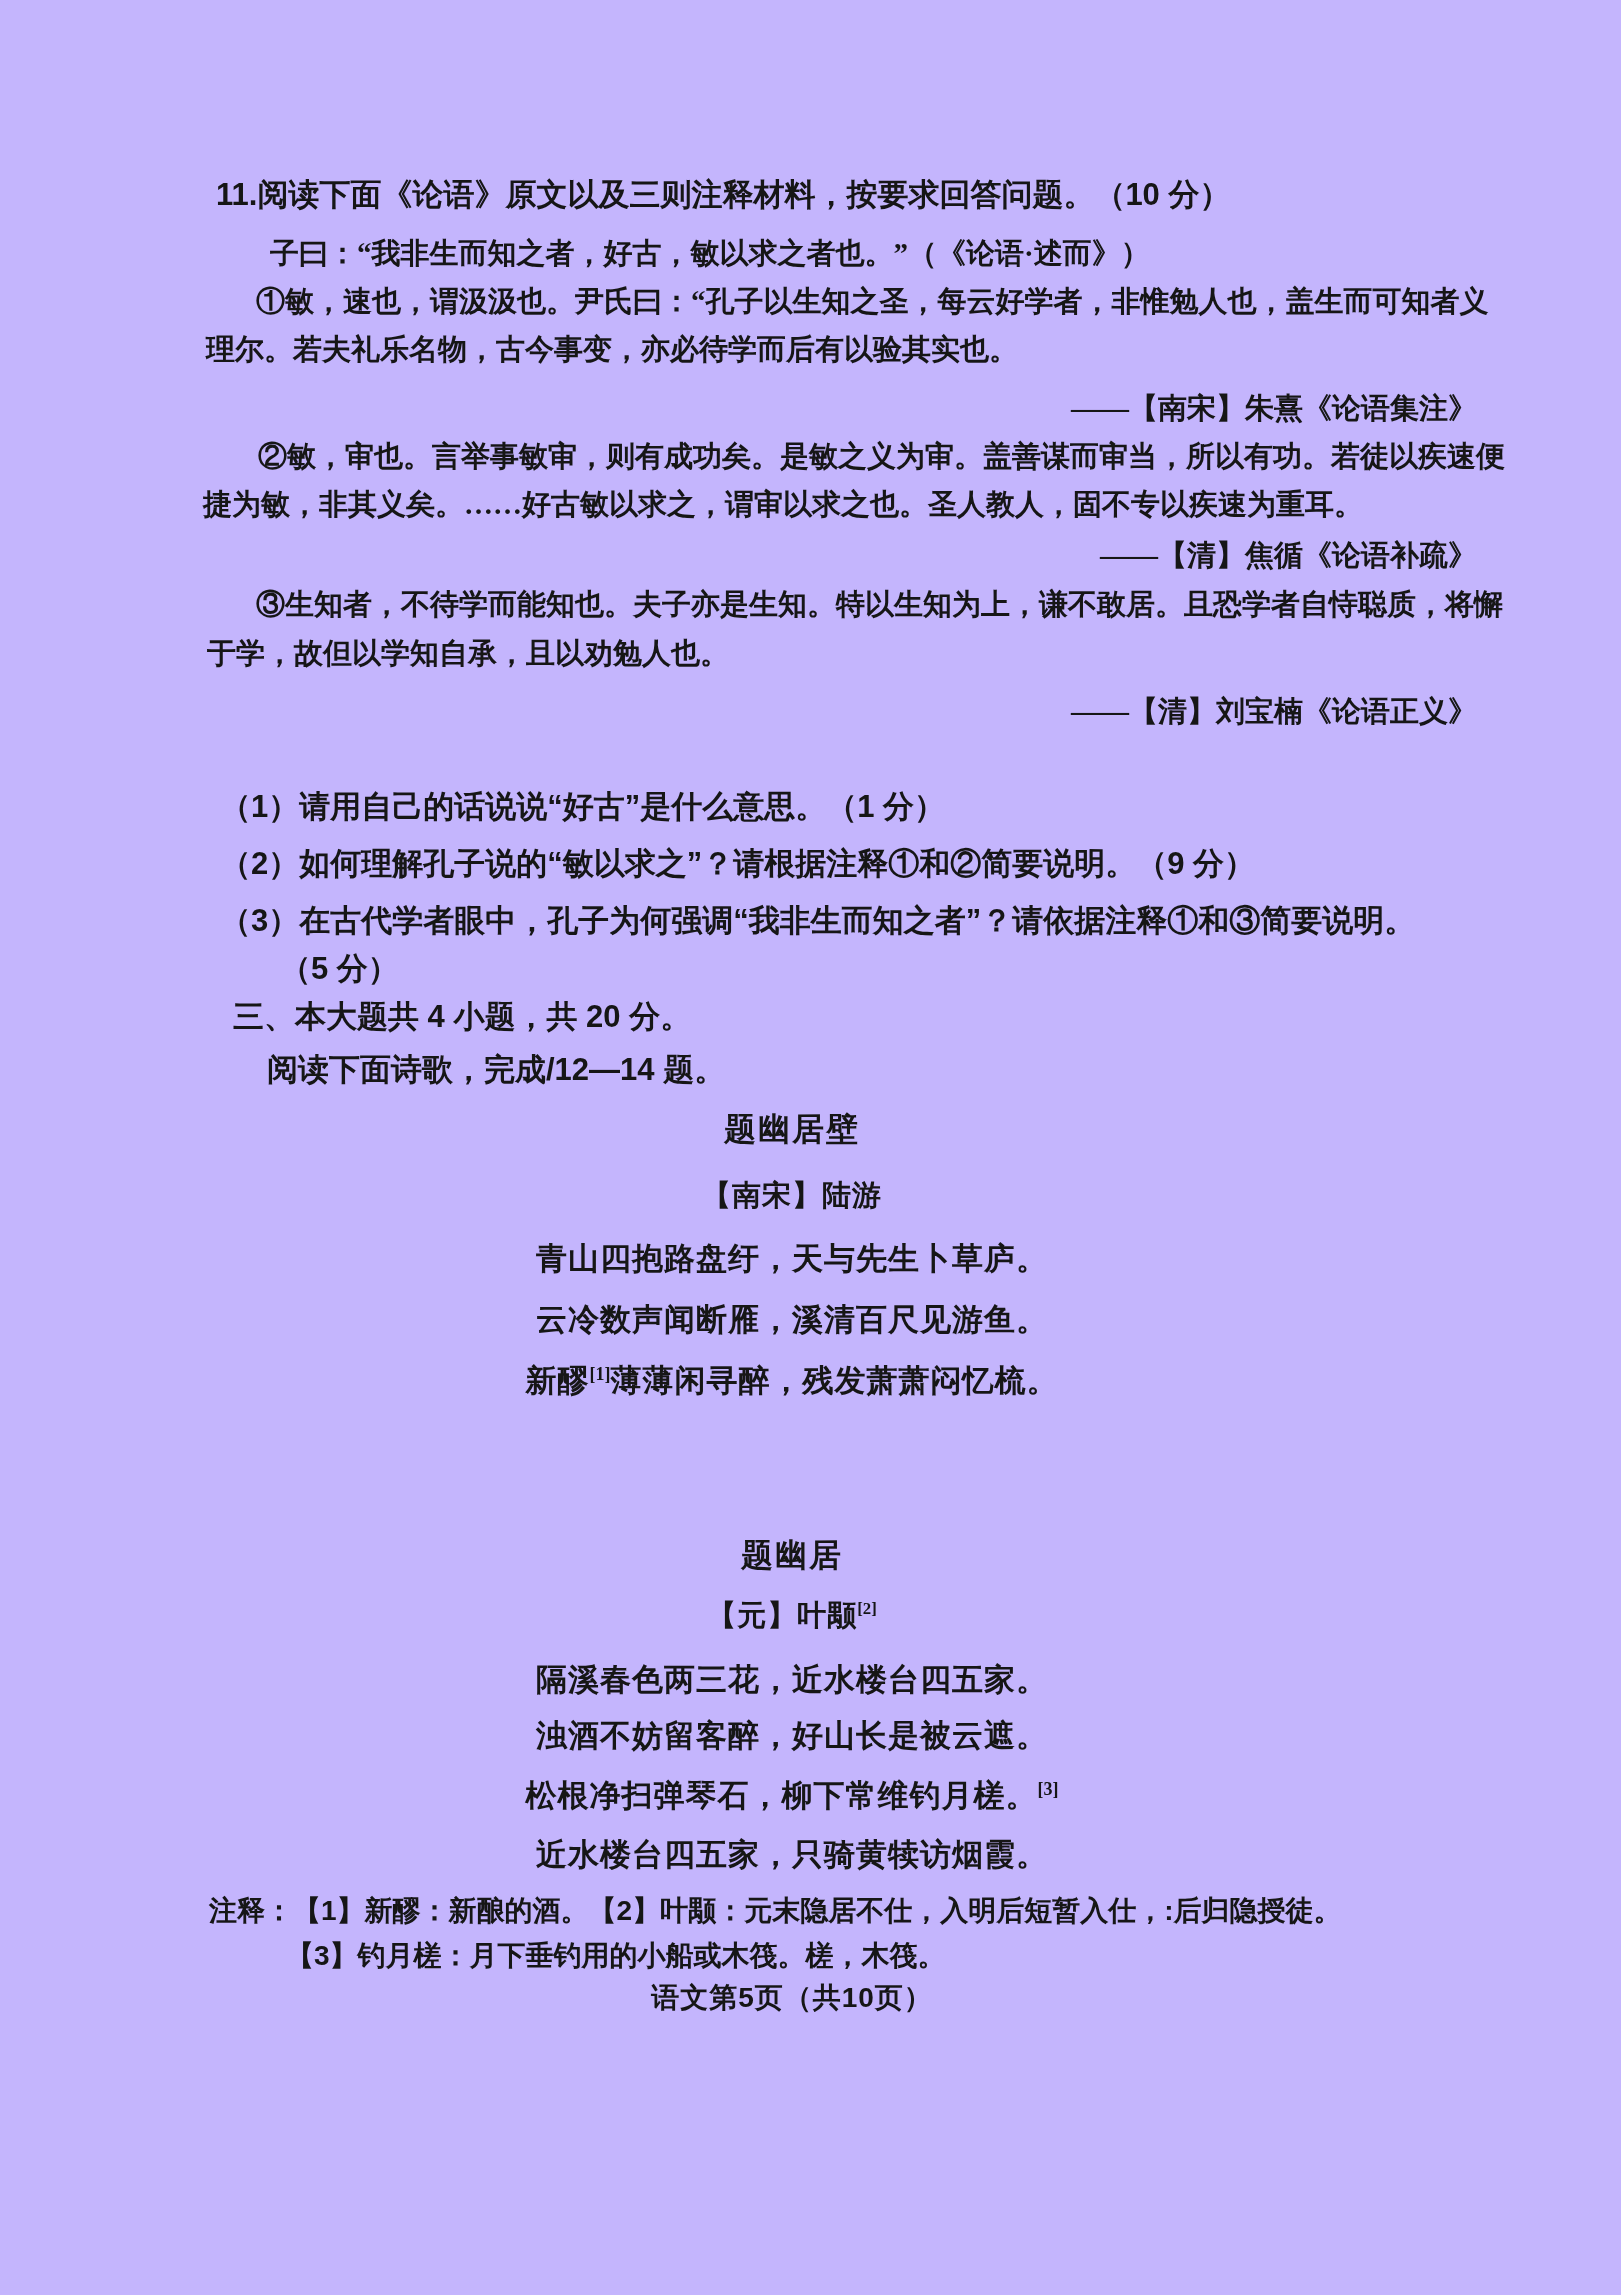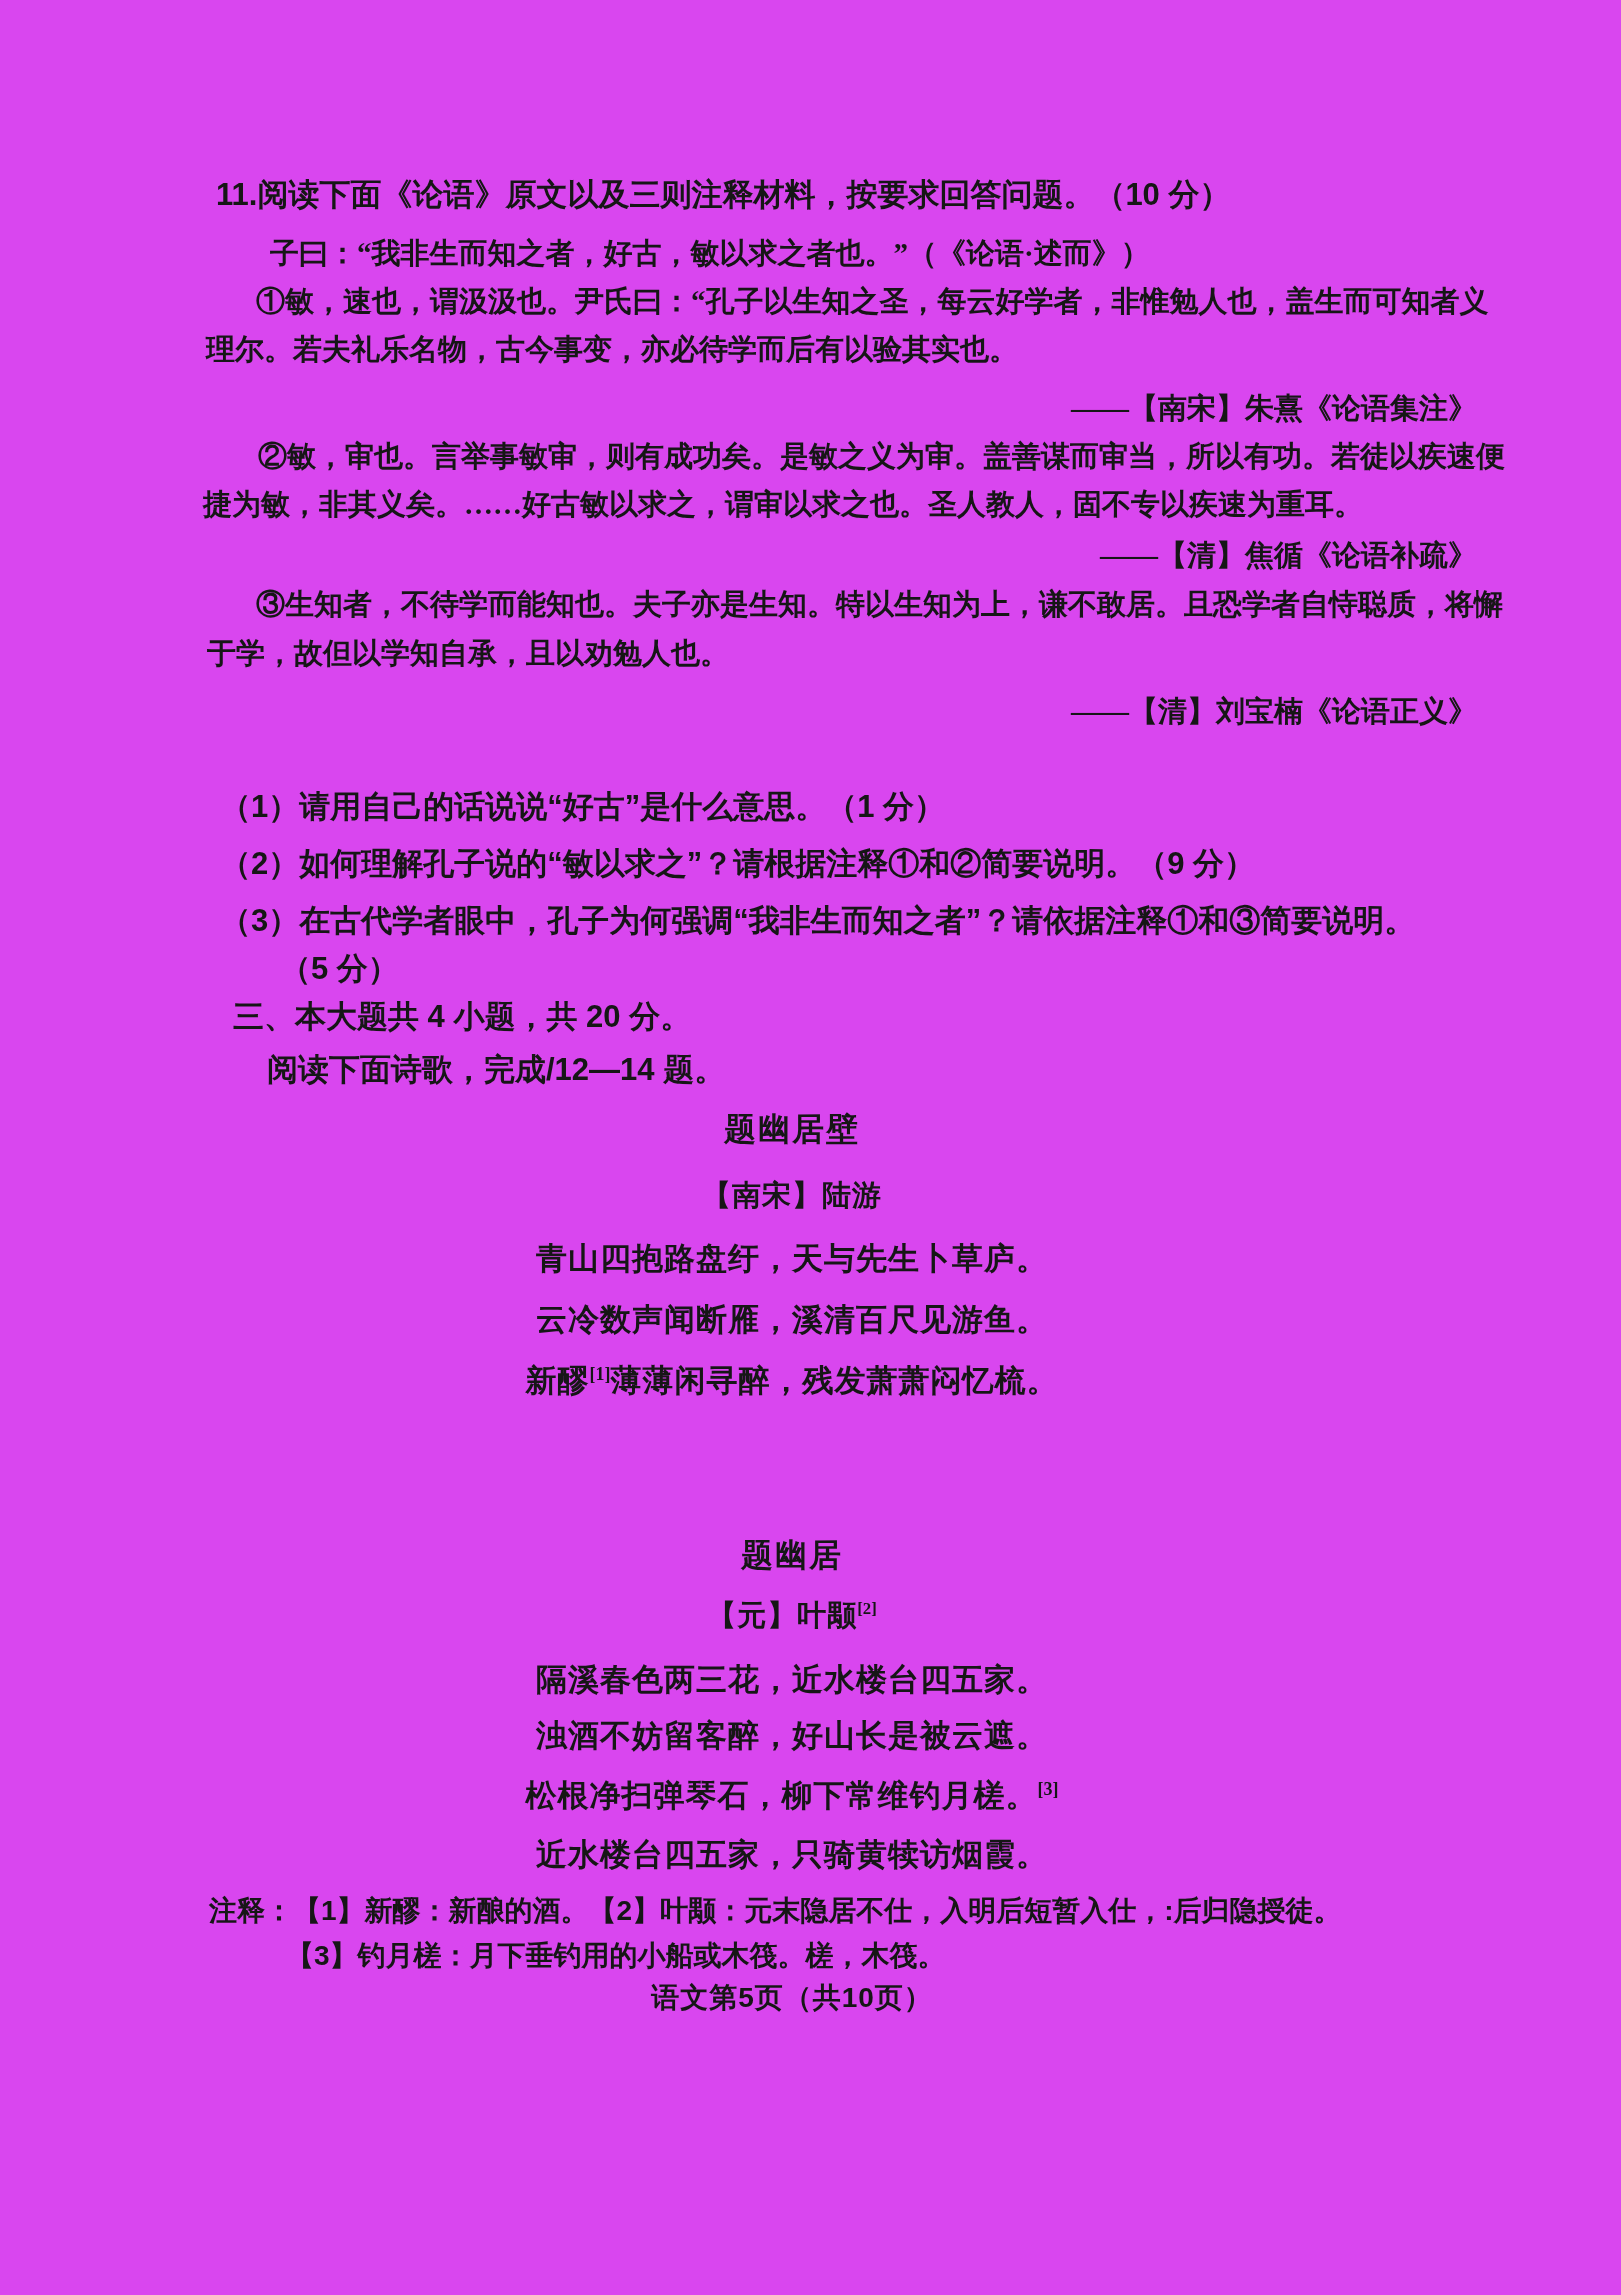--- a/index.html
+++ b/index.html
@@ -1,19 +1,19 @@
 <!DOCTYPE html>
 <html style="font-size:8.2px"><head>
 <meta charset="utf-8">
 <style>
   html,body{margin:0;padding:0;background:#e8e8e8;}
   .page{
     position:relative;
     width:1622px;height:2295px;
-    background:#d946ef;
+    background:#c4b5fd;
     overflow:hidden;
   }
   .l{position:absolute;white-space:nowrap;color:#161616;line-height:1;}
   
   .print{font-family:"Liberation Sans",sans-serif;font-weight:700;}
   
   .hand{font-family:"Liberation Serif",serif;font-weight:600;}
   .fs-stem{font-size:31px;}
   .fs-hand{font-size:29px;}
   .fs-poem{font-size:31px;letter-spacing:1px;}

